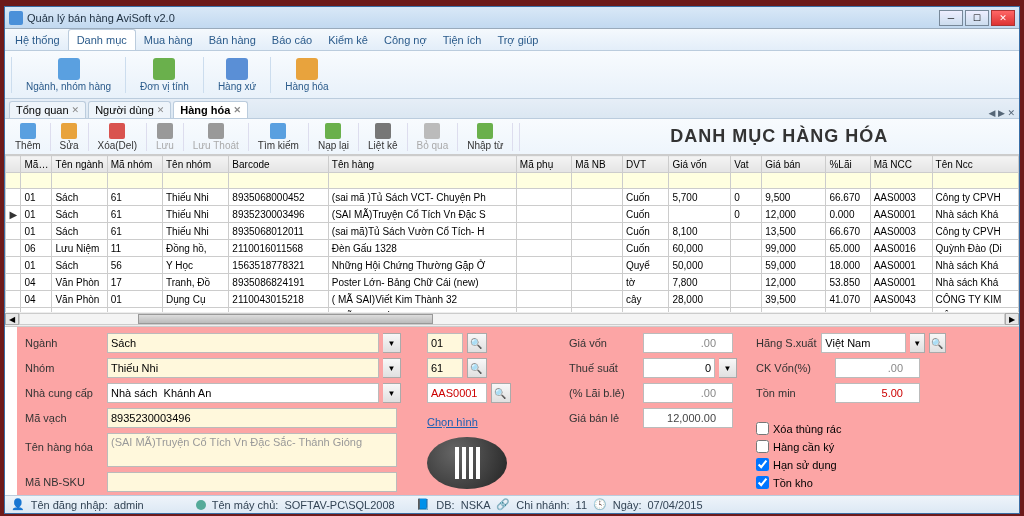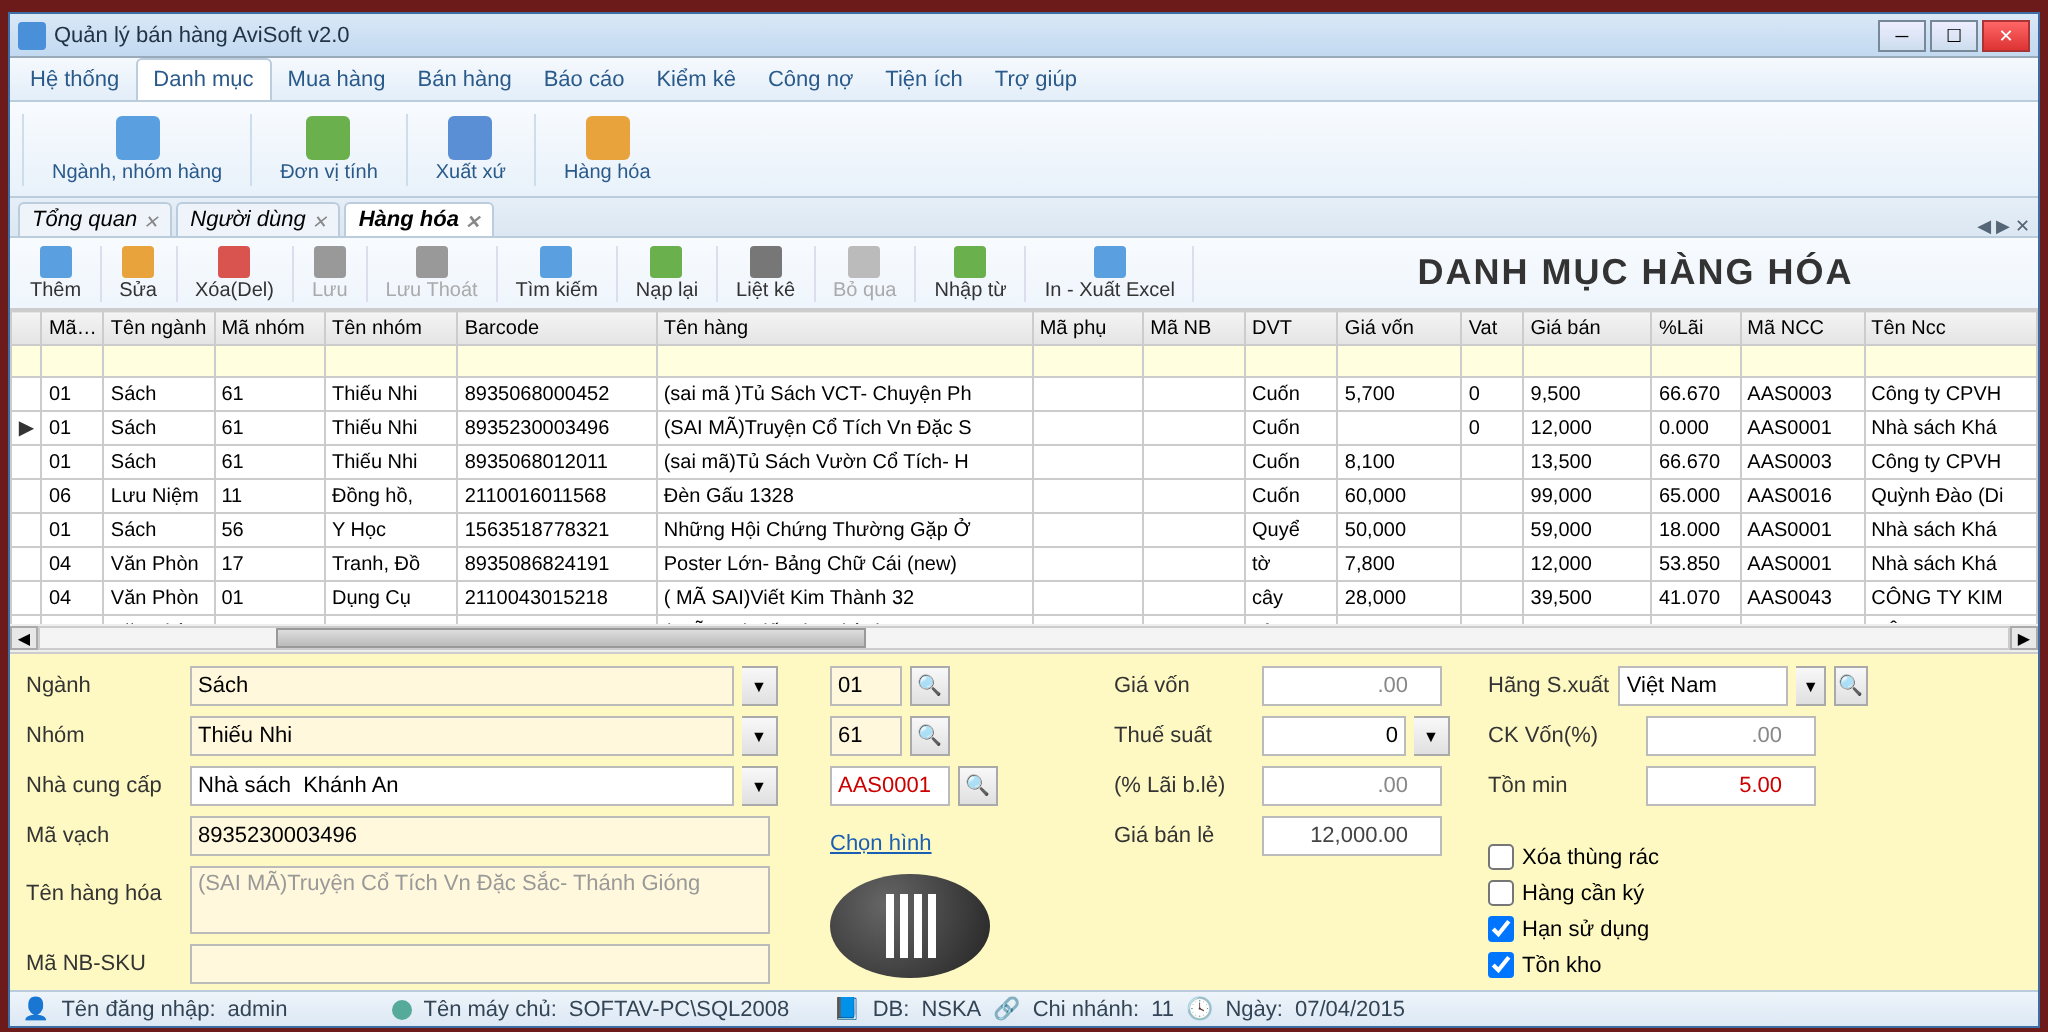--- a/index.html
+++ b/index.html
@@ -22,21 +22,21 @@
 
 
 .ribbon { background: linear-gradient(#f8fbfe,#e8f1fa); height: 48px; display: flex; align-items: center; padding: 2px 6px; border-bottom: 1px solid #bcd; gap: 8px; }
 .ribbongroup { display: flex; flex-direction: column; align-items: center; cursor: pointer; padding: 2px 6px; }
 .ribbongroup .ricon { width: 22px; height: 22px; border-radius: 3px; margin-bottom: 1px; }
 .ribbongroup .rlabel { color: #2a5a8a; font-size: 10px; white-space: nowrap; }
 .ribbonsep { width: 1px; height: 36px; background: #cde; }
 
 
 .tabsrow { background: linear-gradient(#e6eef7,#dbe7f2); height: 20px; display: flex; align-items: flex-end; padding-left: 4px; border-bottom: 1px solid #bcd; }
-.tab { padding: 2px 6px; background: #eef4fa; border: 1px solid #bcd; border-bottom: none; margin-right: 2px; border-radius: 3px 3px 0 0; display: flex; align-items: flex-end; gap: 3px; cursor: pointer; font-size: 10px; font-style: italic; }
+.tab { padding: 2px 6px; background: #eef4fa; border: 1px solid #bcd; border-bottom: none; margin-right: 2px; border-radius: 3px 3px 0 0; display: flex; align-items: center; gap: 3px; cursor: pointer; font-size: 10px; }
 .tab.active { background: #fff; font-weight: bold; }
 .tab .x { color: #888; font-size: 9px; }
 .tabnav { margin-left: auto; display: flex; gap: 4px; padding-right: 4px; font-size: 9px; color: #567; }
 
 
 .toolbar { background: linear-gradient(#f8fbfe,#eef5fc); height: 36px; display: flex; align-items: center; padding: 0 4px; border-bottom: 1px solid #ccc; gap: 20px; }
 .tbtn { display: flex; flex-direction: column; align-items: center; padding: 1px 6px; cursor: pointer; }
 .tbtn .ticon { width: 16px; height: 16px; border-radius: 2px; }
 .tbtn .tlabel { font-size: 10px; color: #333; margin-top: 1px; white-space: nowrap; }
 .tbtn.disabled .tlabel { color: #aaa; }
@@ -50,21 +50,21 @@
 .grid th { background: linear-gradient(#f4f4f4,#e4e4e4); text-align: left; font-weight: normal; position: sticky; top: 0; }
 .grid tr.filter td { background: #ffffe0; height: 16px; }
 .grid td.num { }
 .rowmark { width: 12px; text-align: center; color: #333; }
 .gridscroll { position: absolute; bottom: 0; left: 0; right: 0; height: 14px; background: #eee; display: flex; align-items: center; }
 .gridscroll .track { flex: 1; height: 12px; background: #f4f4f4; border: 1px solid #ccc; position: relative; margin: 0 14px; }
 .gridscroll .thumb { position: absolute; left: 12%; width: 30%; top: 0; bottom: 0; background: linear-gradient(#ddd,#bbb); border: 1px solid #999; }
 .gridscroll .arr { width: 14px; height: 12px; background: #e8e8e8; border: 1px solid #aaa; font-size: 8px; display: flex; align-items: center; justify-content: center; position: absolute; }
 
 
-.formpanel { flex: 1; background: #fef9c3; padding: 6px 8px; display: flex; gap: 12px; overflow: hidden; }
+.formpanel { flex: 1; background: #fca5a5; padding: 6px 8px; display: flex; gap: 12px; overflow: hidden; margin-left: 12px; }
 .formcol { display: flex; flex-direction: column; gap: 5px; }
 .frow { display: flex; align-items: center; gap: 4px; }
 .flabel { width: 78px; color: #333; font-size: 11px; }
 .finput { height: 20px; border: 1px solid #bbb; background: #fff8dc; padding: 0 3px; font-size: 11px; }
 .finput.plain { background: #fff; }
 .fval { height: 20px; border: 1px solid #bbb; background: #fff; padding: 0 16px; display: flex; align-items: center; justify-content: flex-end; color: #888; font-size: 11px; }
 .fbtn { width: 20px; height: 20px; border: 1px solid #aaa; background: linear-gradient(#f8f8f8,#e0e0e0); display: flex; align-items: center; justify-content: center; cursor: pointer; font-size: 10px; }
 .dropdown { width: 18px; height: 20px; border: 1px solid #aaa; border-left: none; background: linear-gradient(#f8f8f8,#e0e0e0); display: flex; align-items: center; justify-content: center; font-size: 8px; cursor: pointer; }
 .ta { border: 1px solid #bbb; background: #fff8dc; padding: 2px 3px; font-size: 11px; color: #999; height: 34px; resize: none; }
 .link { color: #1a5fb4; text-decoration: underline; cursor: pointer; font-size: 11px; }
@@ -120,21 +120,21 @@
         <div class="rlabel">Ngành, nhóm hàng</div>
       </div>
       <div class="ribbonsep"></div>
       <div class="ribbongroup">
         <div class="ricon" style="background:#6ab04c"></div>
         <div class="rlabel">Đơn vị tính</div>
       </div>
       <div class="ribbonsep"></div>
       <div class="ribbongroup">
         <div class="ricon" style="background:#5a8fd6"></div>
-        <div class="rlabel">Xuất xứ</div>
+        <div class="rlabel">Hàng xứ</div>
       </div>
       <div class="ribbonsep"></div>
       <div class="ribbongroup">
         <div class="ricon" style="background:#e8a33d"></div>
         <div class="rlabel">Hàng hóa</div>
       </div>
     </div>
 
   <div class="tabsrow">
     <div id="tabs" style="display:flex">
@@ -199,24 +199,20 @@
         <div class="tbtn disabled">
           <div class="ticon" style="background:#bbb"></div>
           <div class="tlabel">Bỏ qua</div>
         </div>
         <div class="tsep"></div>
         <div class="tbtn">
           <div class="ticon" style="background:#6ab04c"></div>
           <div class="tlabel">Nhập từ</div>
         </div>
         <div class="tsep"></div>
-        <div class="tbtn">
-          <div class="ticon" style="background:#5aa0e0"></div>
-          <div class="tlabel">In - Xuất Excel</div>
-        </div>
         <div class="tsep"></div>
       </div>
     <div class="pagetitle">DANH MỤC HÀNG HÓA</div>
   </div>
 
   <div class="gridwrap">
     <table class="grid" id="grid">
         <colgroup>
           <col style="width:14px">
           <col style="width:28px">

